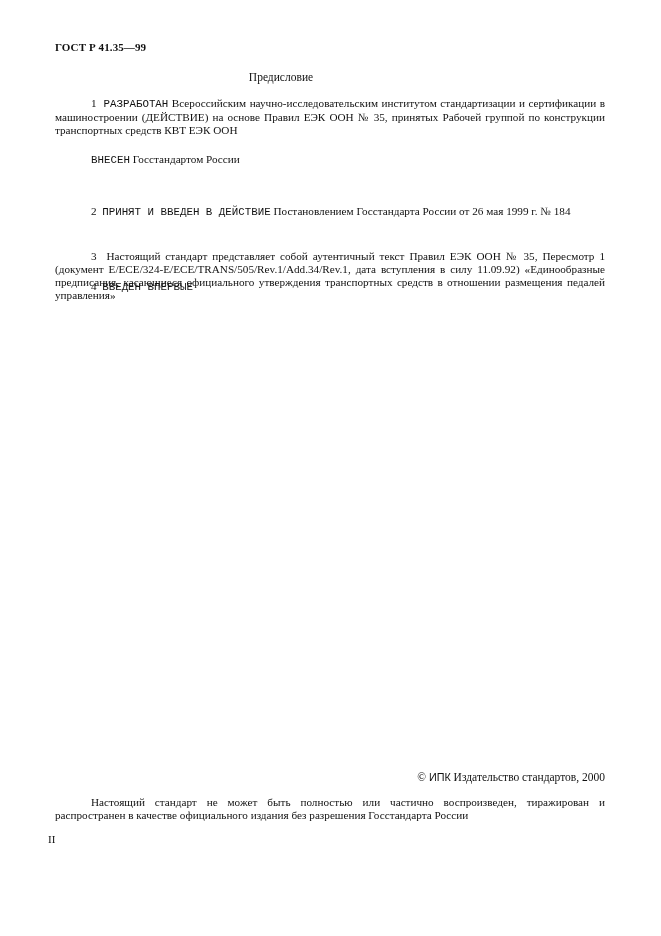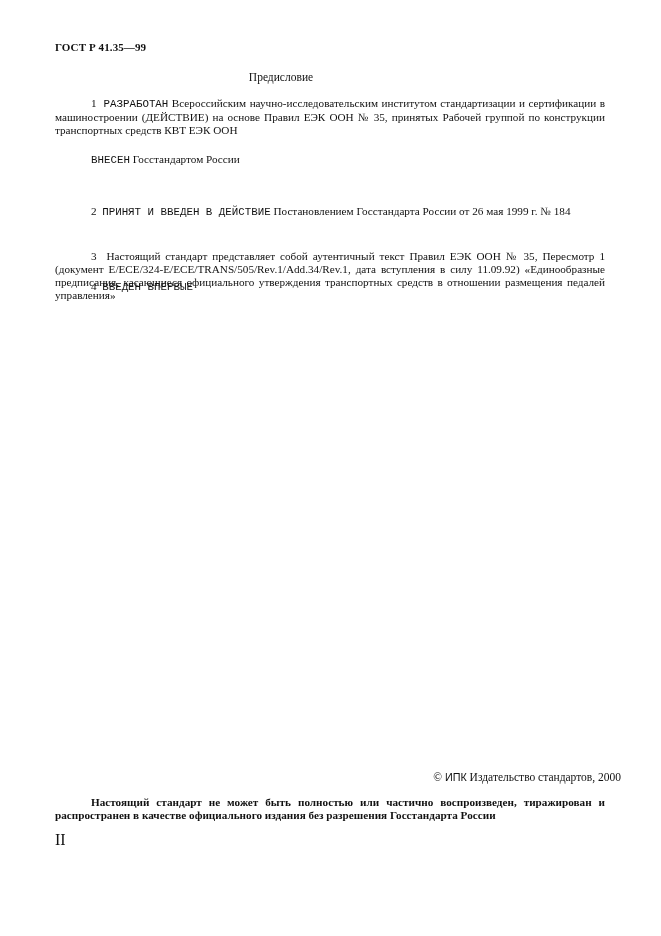--- a/index.html
+++ b/index.html
@@ -37,37 +37,36 @@
       width: 550px;
       text-align: justify;
       text-indent: 36px;
       margin: 0;
     }
     .sans-cap {
       font-family: Liberation Mono, monospace;
       font-size: 10.8px;
     }
     .copyright {
-      right: 40px;
+      right: 56px;
       top: 771px;
       text-align: left;
       font-size: 11.5px;
     }
     .copyright .ipk {
       font-family: "Liberation Sans", "DejaVu Sans", sans-serif;
       font-size: 10.8px;
     }
     .notice {
       top: 796px;
-      font-weight: bold;
     }
     .page-num {
-      left: 55px;
+      left: 48px;
       top: 833px;
-      font-size: 16px;
+      font-size: 11px;
     }
   </style>
 </head>
 <body>
 
 <div class="abs doc-code">ГОСТ Р 41.35—99</div>
 
 <div class="abs title">Предисловие</div>
 
 <p class="abs para" style="top:97px;"><span>1</span>&nbsp;&nbsp;<span class="sans-cap">РАЗРАБОТАН</span> <span>Всероссийским научно-исследовательским институтом стандартизации и сертификации в машиностроении (ДЕЙСТВИЕ) на основе Правил ЕЭК ООН № 35, принятых Рабочей группой по конструкции транспортных средств КВТ ЕЭК ООН</span></p>

